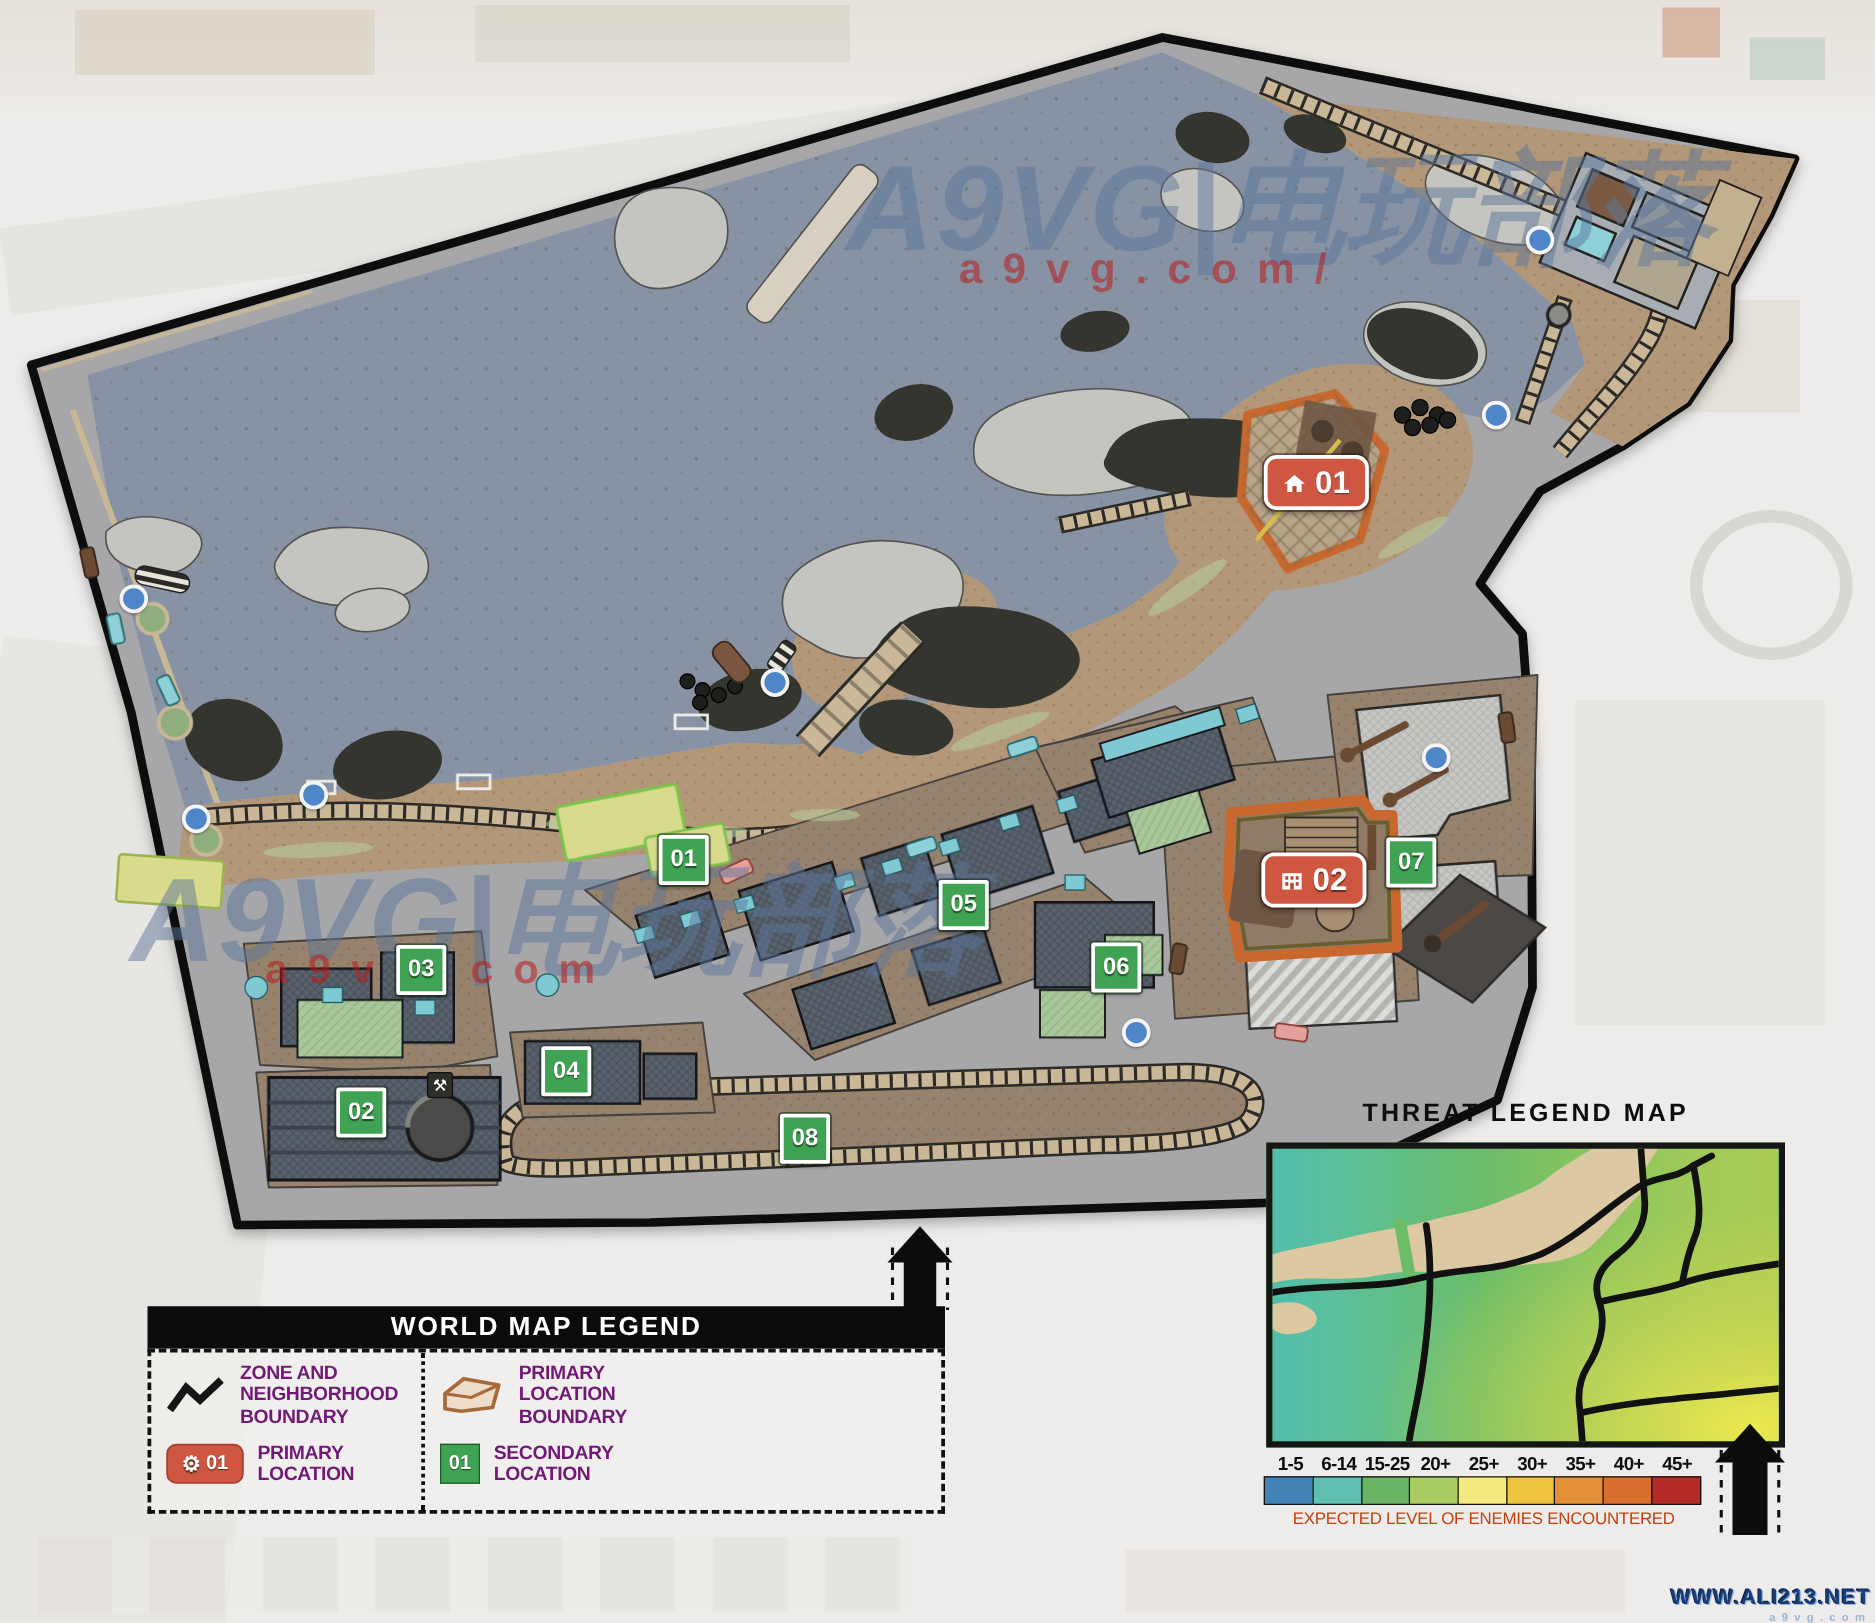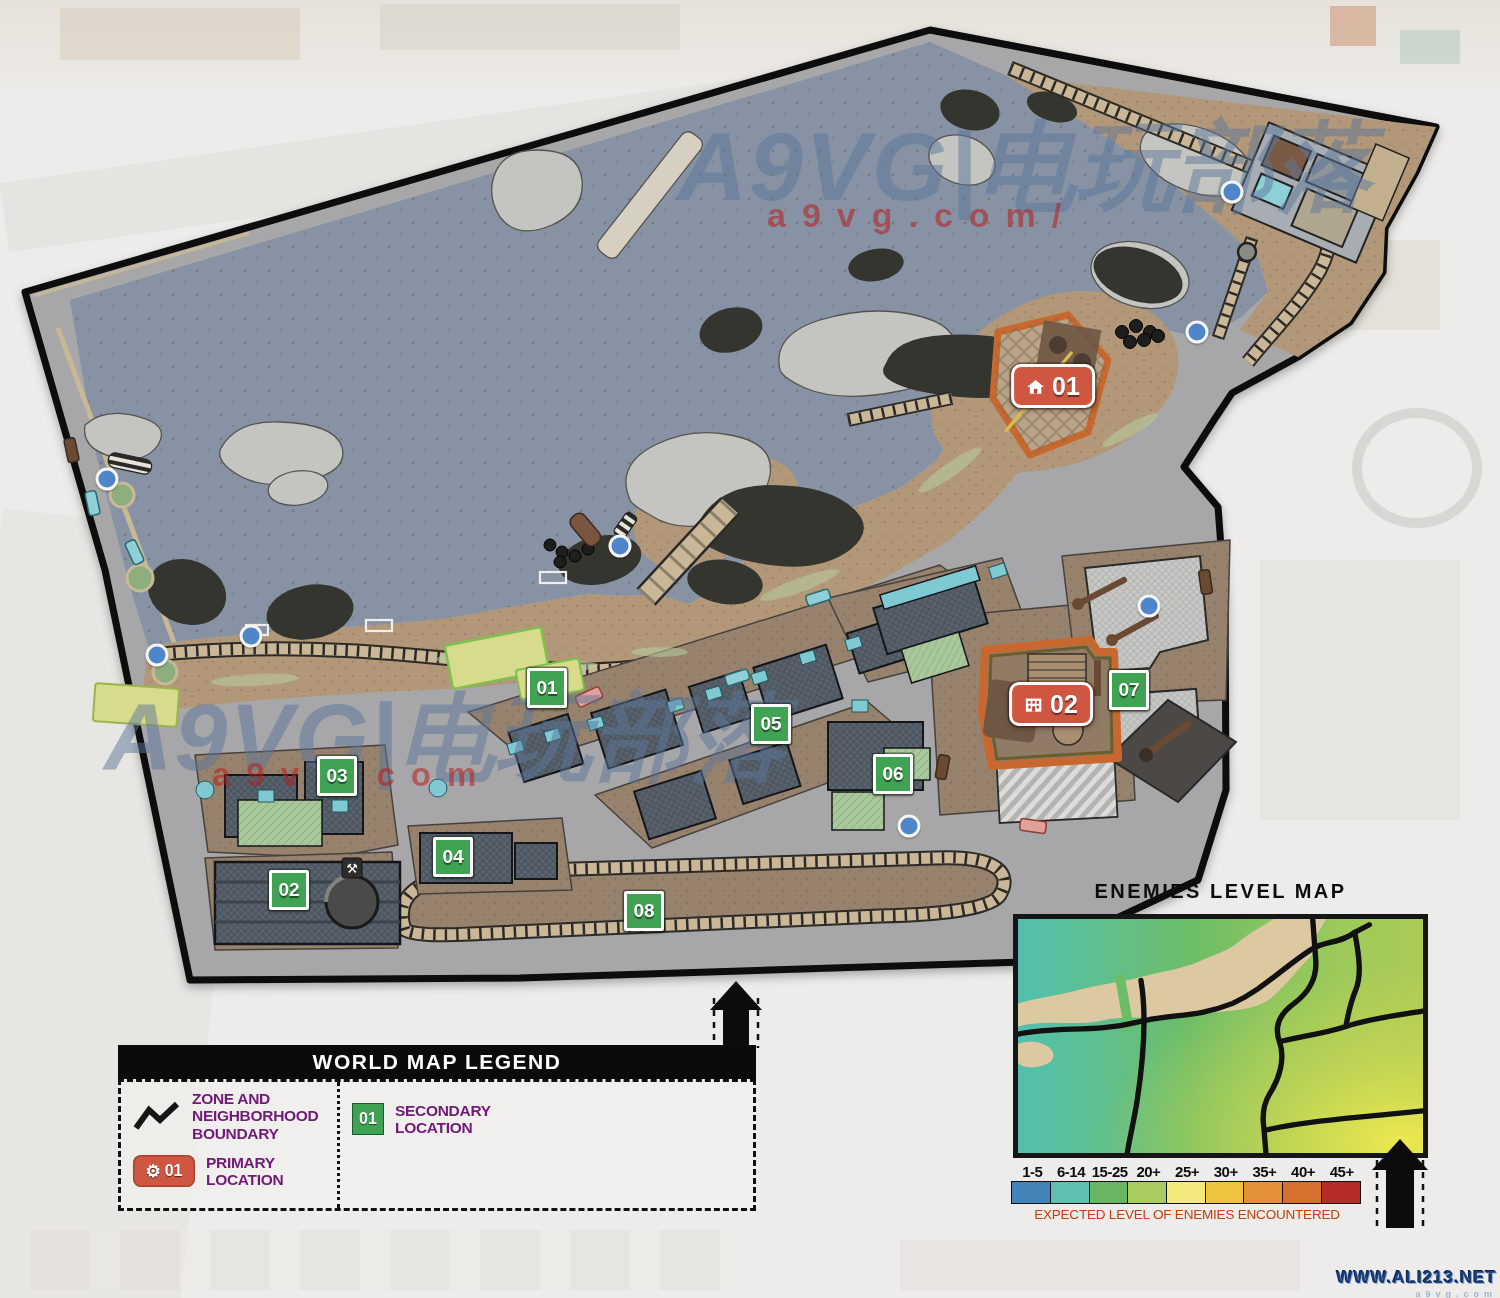--- a/index.html
+++ b/index.html
@@ -425,30 +425,39 @@
       </div>
       <div class="litem" style="margin-top:12px">
         <span class="licon legend-pill">
             <span style="font-size:17px">⚙</span>
             <span>01</span>
           </span>
         <span class="llabel">PRIMARY LOCATION</span>
       </div>
     </div>
     <div class="lcol lcol2">
+      <div class="litem">
+        <span class="licon">
+          <svg width="52" height="34" viewBox="0 0 52 34">
+              <path d="M4,16 L19,4 L47,9 L42,27 L17,30 L4,28 Z" fill="#ecdcc8" stroke="#a5693a" stroke-width="3" stroke-linejoin="round"></path>
+              <path d="M4,16 L25,19 L47,9" fill="none" stroke="#a5693a" stroke-width="2.5"></path>
+            </svg>
+        </span>
+        <span class="llabel">PRIMARY LOCATION BOUNDARY</span>
+      </div>
       <div class="litem" style="margin-top:12px">
         <span class="licon legend-square">01</span>
         <span class="llabel">SECONDARY LOCATION</span>
       </div>
     </div>
   </div>
 </div>
 
 <div id="threat">
-  <div class="t-title">ENEMIES LEVEL MAP</div>
+  <div class="t-title">THREAT LEGEND MAP</div>
   <div class="t-box">
     <svg width="405" height="234" viewBox="0 0 415 244" preserveAspectRatio="none">
       <defs>
         <linearGradient id="tg" x1="0" y1="0" x2="1" y2="0">
           <stop offset="0" stop-color="#52bfae"></stop>
             <stop offset=".2" stop-color="#5fbf8f"></stop>
           <stop offset=".42" stop-color="#6cbd68"></stop>
             <stop offset=".65" stop-color="#8cc55e"></stop>
           <stop offset=".85" stop-color="#a2ca58"></stop>
             <stop offset="1" stop-color="#aacb55"></stop>

